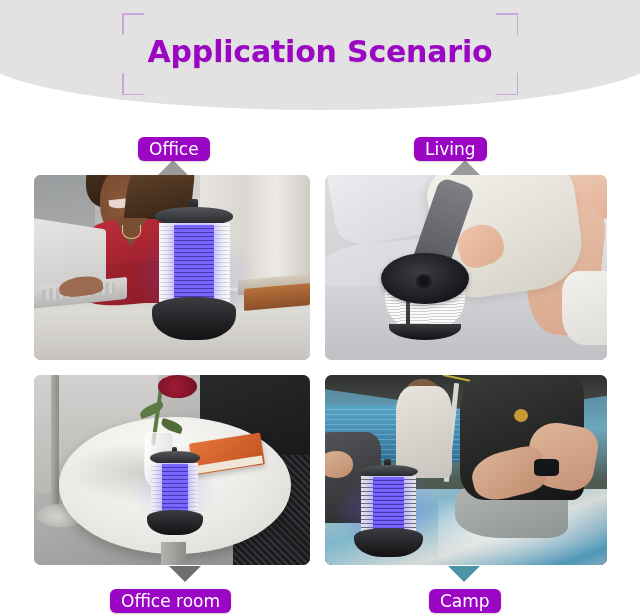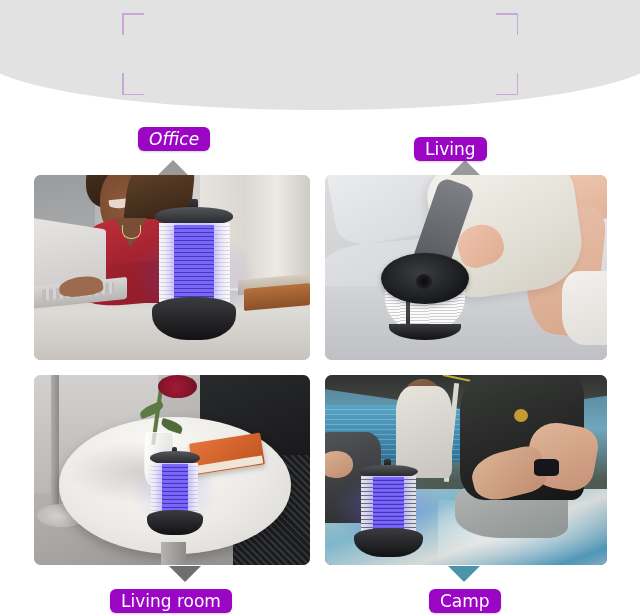--- a/index.html
+++ b/index.html
@@ -51,21 +51,21 @@
     color:#ffffff;
     border-radius:6px;
     font-size:17px;
     font-family:"DejaVu Sans", sans-serif;
     line-height:24px;
     height:24px;
     padding:0 11px;
     white-space:nowrap;
     box-shadow:0 1px 2px rgba(0,0,0,0.18);
   }
-  .badge-office{left:138px;top:127px;font-style:italic;}
+  .badge-office{left:138px;top:137px;}
   .badge-bedroom{left:414px;top:137px;}
   .badge-living{left:110px;top:589px;}
   .badge-camp{left:429px;top:589px;}
 
   .tri{position:absolute;width:0;height:0;}
   .tri-up{
     border-left:16px solid transparent;
     border-right:16px solid transparent;
     border-bottom:16px solid #9a9a9a;
   }
@@ -322,20 +322,21 @@
       <i class="v"></i>
     </div>
   <div class="corner c-bl">
       <i class="h"></i>
       <i class="v"></i>
     </div>
   <div class="corner c-br">
       <i class="h"></i>
       <i class="v"></i>
     </div>
+  <div class="header-title">Application Scenario</div>
 </div>
 
 <div class="tri tri-up tri-office"></div>
 <div class="badge badge-office">Office</div>
 <div class="photo p-office">
   <div class="scene">
     <div class="sh of-bg"></div>
     <div class="sh of-wall-dark"></div>
     <div class="sh of-curtain"></div>
     <div class="sh of-desk"></div>
@@ -415,21 +416,21 @@
       <div class="lamp-top"></div>
       <div class="lamp-body">
           <div class="lamp-grill"></div>
           <div class="lamp-uv"></div>
         </div>
       <div class="lamp-base"></div>
     </div>
   </div>
 </div>
 <div class="tri tri-down tri-living"></div>
-<div class="badge badge-living">Living room</div>
+<div class="badge badge-living">Office room</div>
 
 <div class="photo p-camp">
   <div class="scene">
     <div class="sh cp-bg"></div>
     <div class="sh cp-water"></div>
     <div class="sh cp-waterlines"></div>
     <div class="sh cp-tent"></div>
     <div class="sh cp-rope"></div>
     <div class="sh cp-pole"></div>
     <div class="sh cp-blanket"></div>

